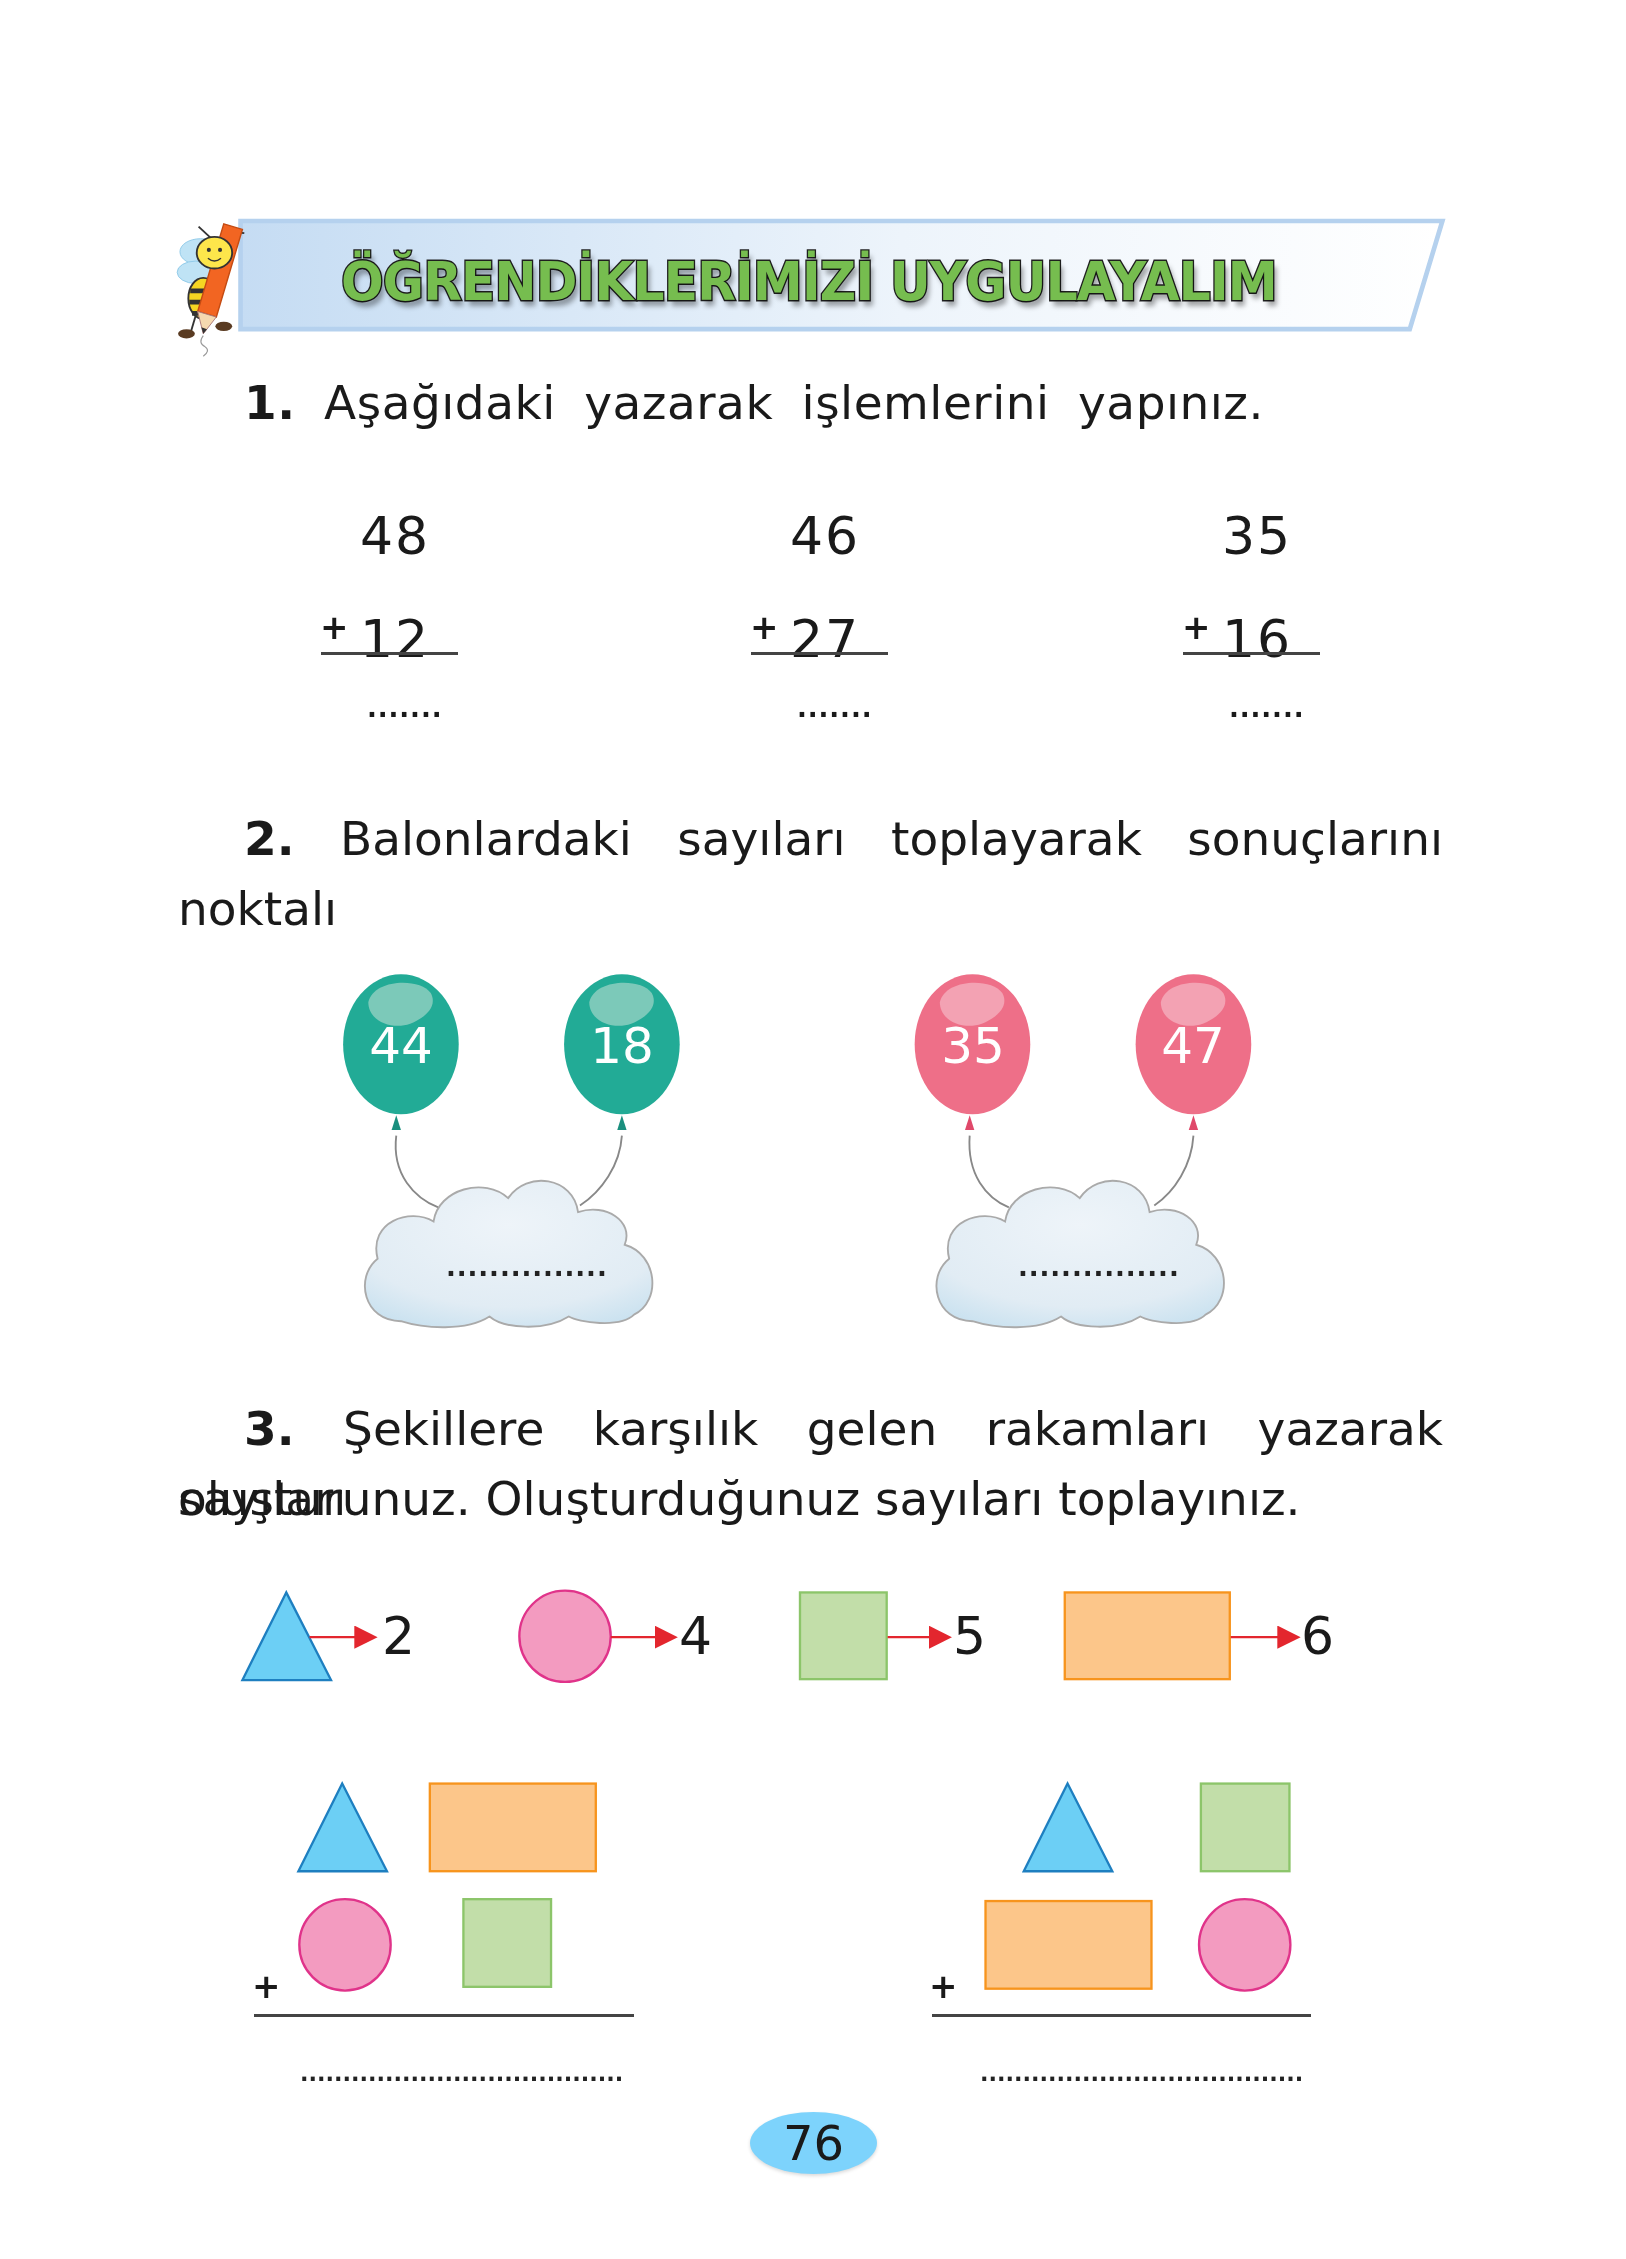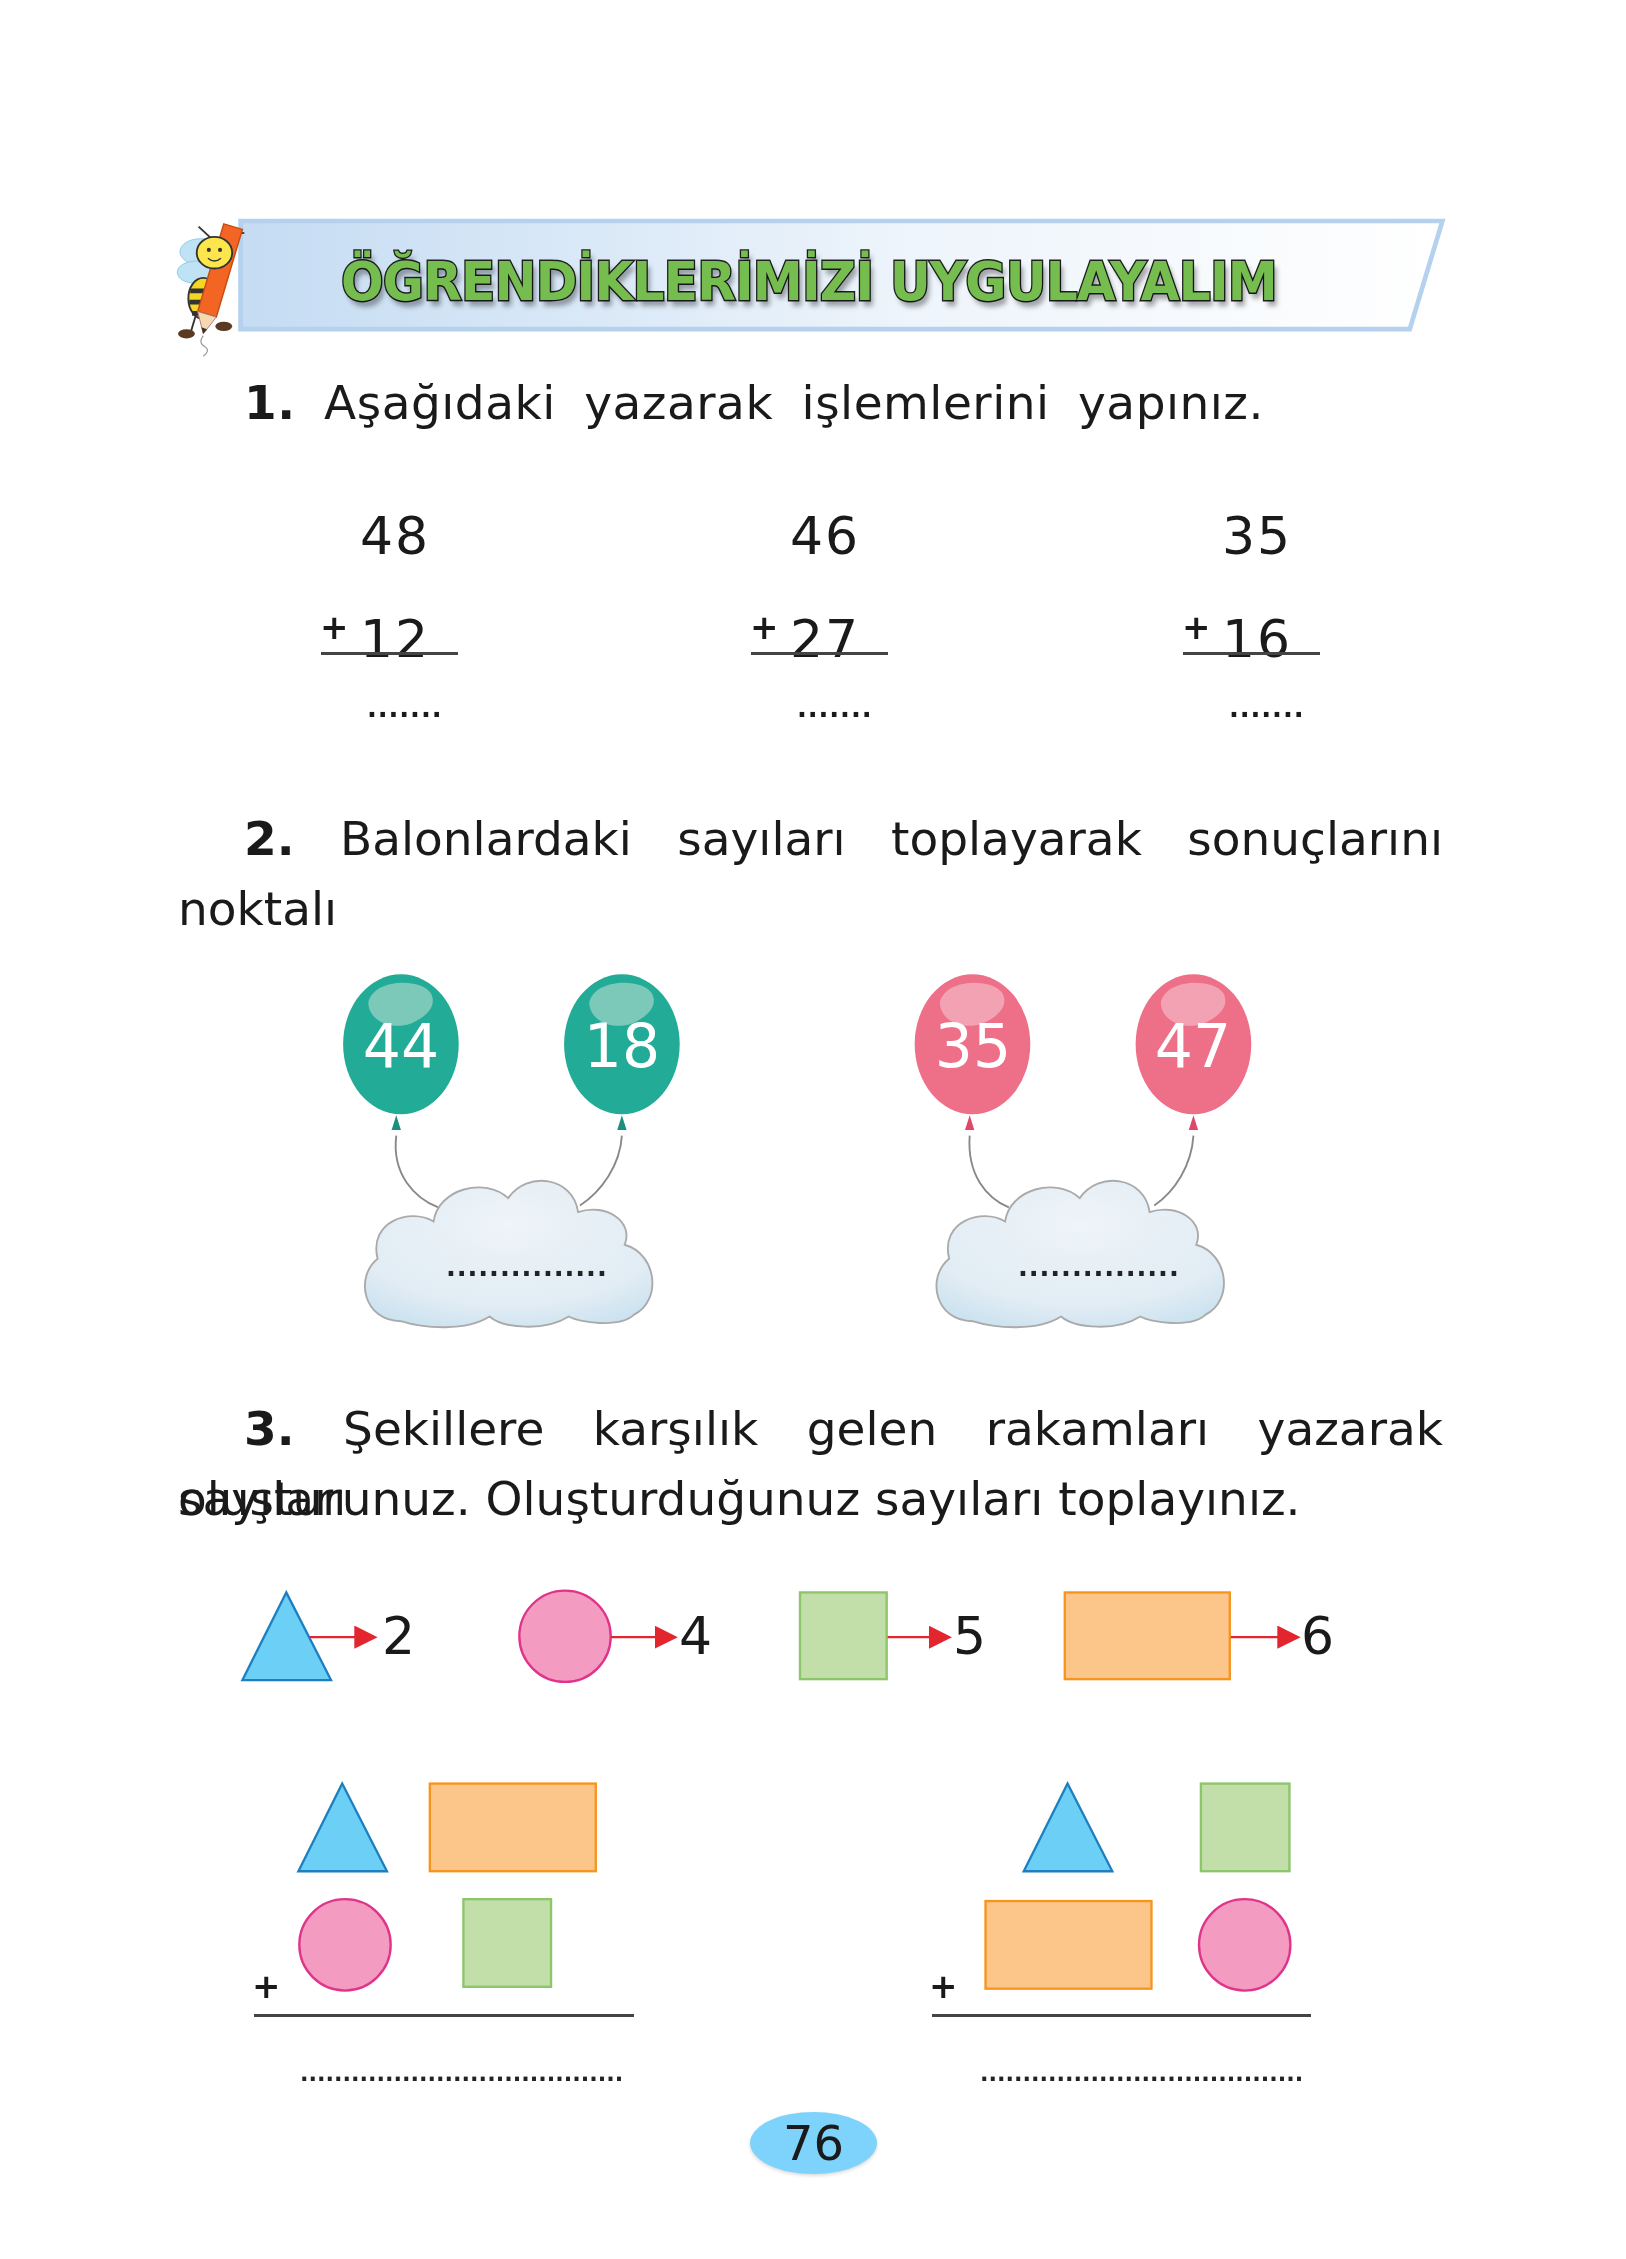--- a/index.html
+++ b/index.html
@@ -29,21 +29,21 @@
     
     .add { position: absolute; width: 140px; height: 224px; }
     .add .n1, .add .n2 { position: absolute; right: 30px; font-size: 52px; line-height: 52px; letter-spacing: 1.9px; }
     .add .n1 { top: 9.3px; }
     .add .n2 { top: 92px; margin-top: 20px; }
     .add .plus { position: absolute; left: 0; top: 109px; font-size: 34px; line-height: 34px; font-weight: bold; }
     .add .rule { position: absolute; left: 0.9px; top: 151px; width: 137px; height: 2.8px; background: #444; }
     .add .dots { position: absolute; left: 47px; top: 194px; font-size: 26px; letter-spacing: 0.9px; line-height: 26px; font-weight: bold; }
 
     
-    .balloon-num { position: absolute; color: #ffffff; font-size: 60px; line-height: 50px; text-align: center; width: 116px; }
+    .balloon-num { position: absolute; color: #ffffff; font-size: 50px; line-height: 50px; text-align: center; width: 116px; }
     .cloud-dots { position: absolute; font-size: 26px; font-weight: bold; letter-spacing: 0.9px; line-height: 26px; color: #222; }
 
     
     .legend-num { position: absolute; font-size: 52px; line-height: 52px; color: #1a1a1a; }
 
     
     .p3-plus { position: absolute; font-size: 34px; font-weight: bold; line-height: 34px; }
     .p3-rule { position: absolute; height: 2.8px; background: #444; }
     .p3-dots { position: absolute; font-size: 22.4px; font-weight: bold; letter-spacing: 0px; line-height: 22.4px; color: #222; }
 

